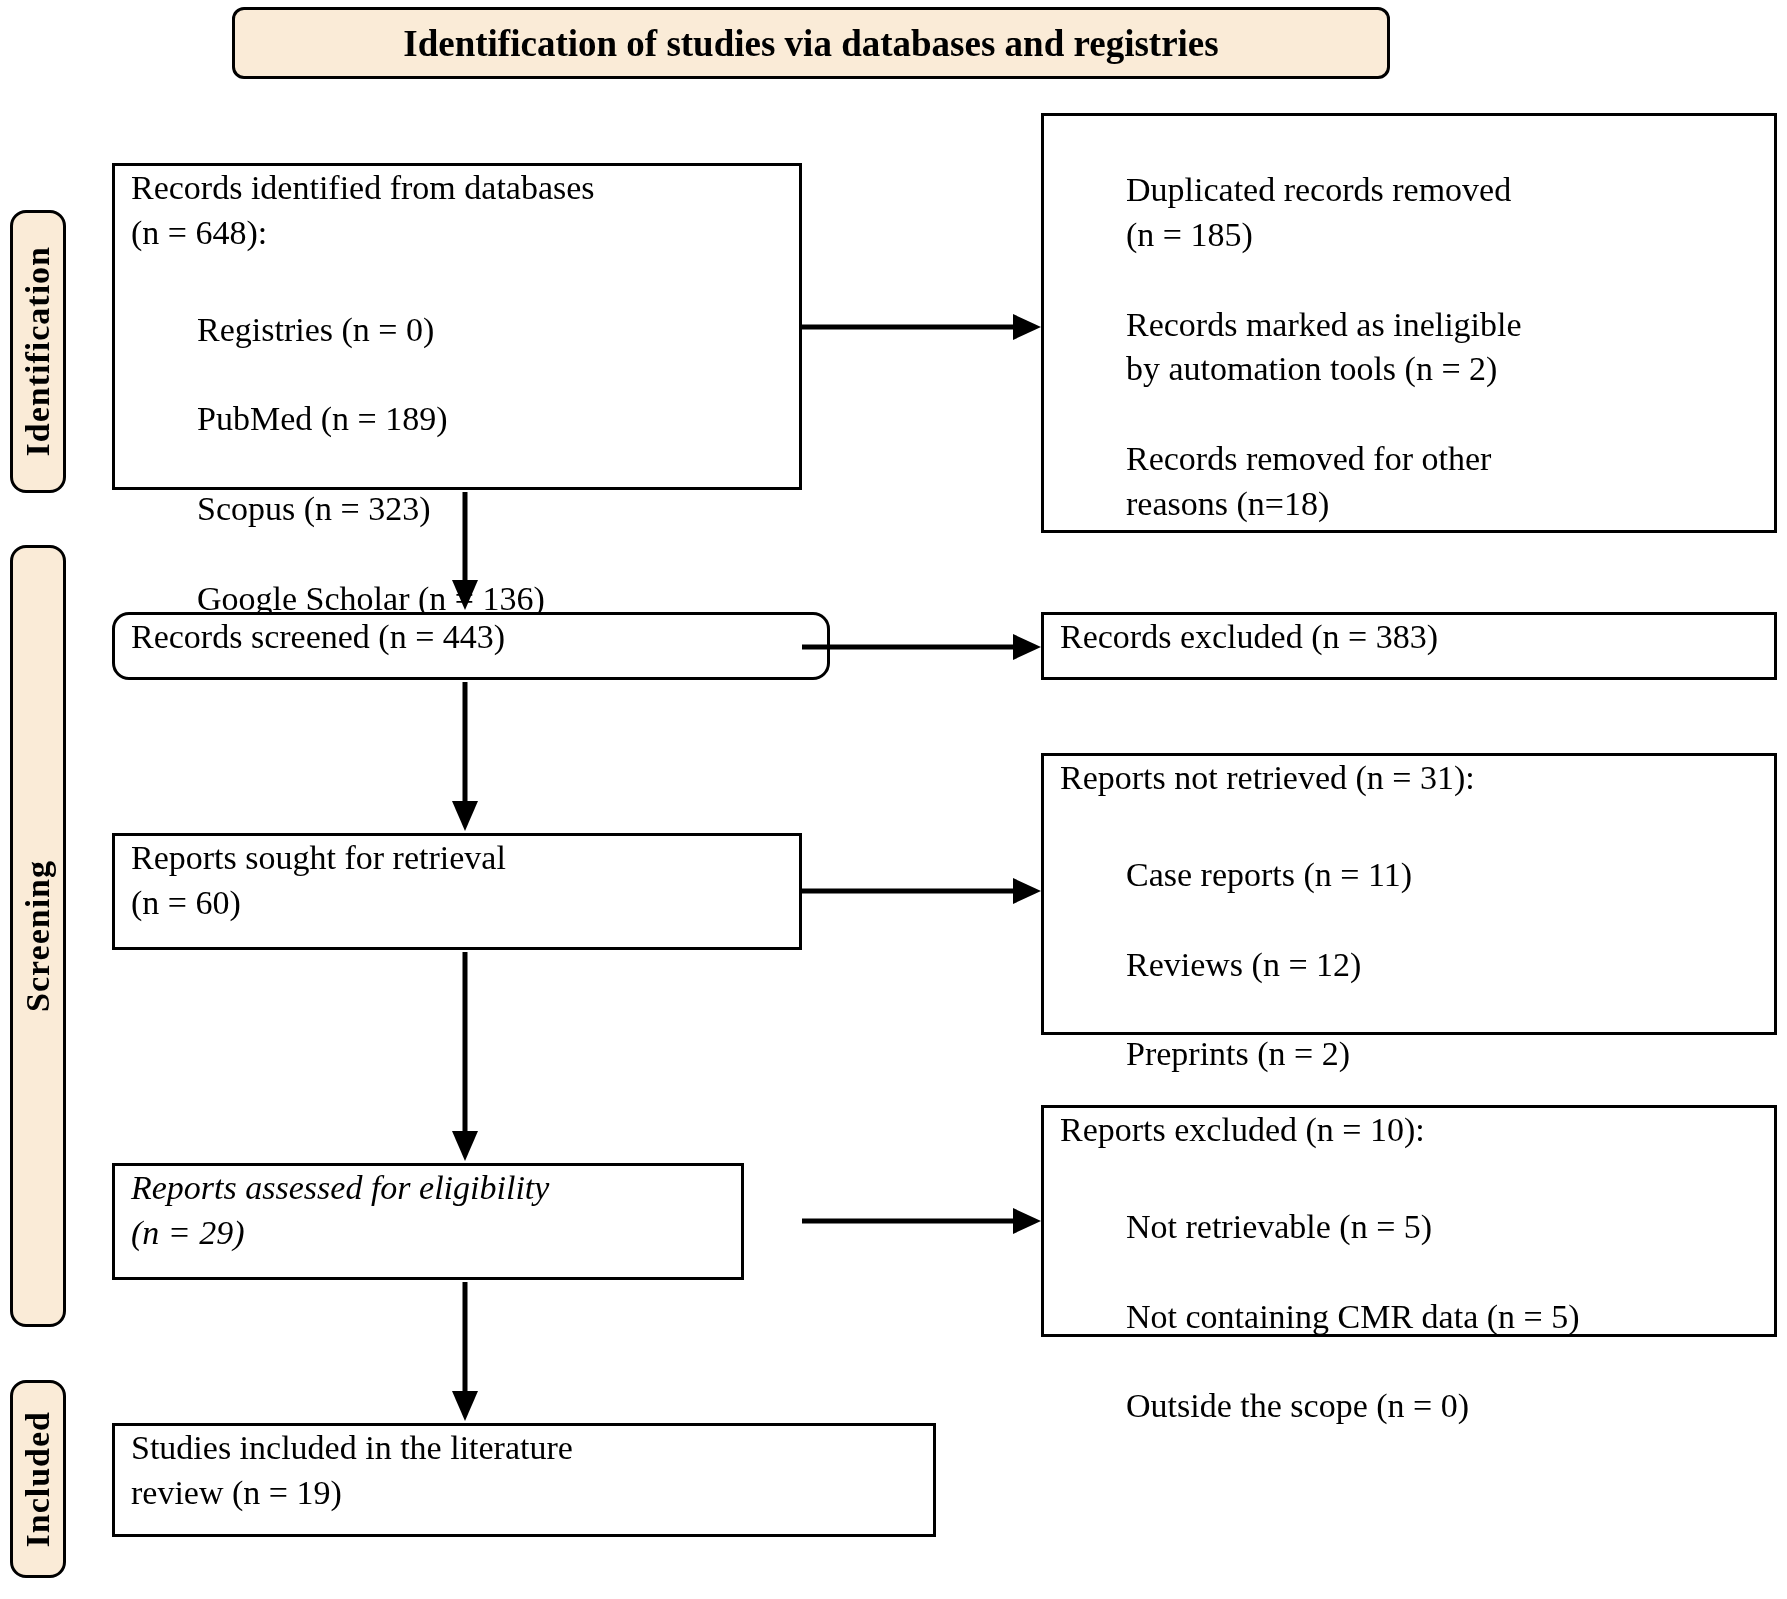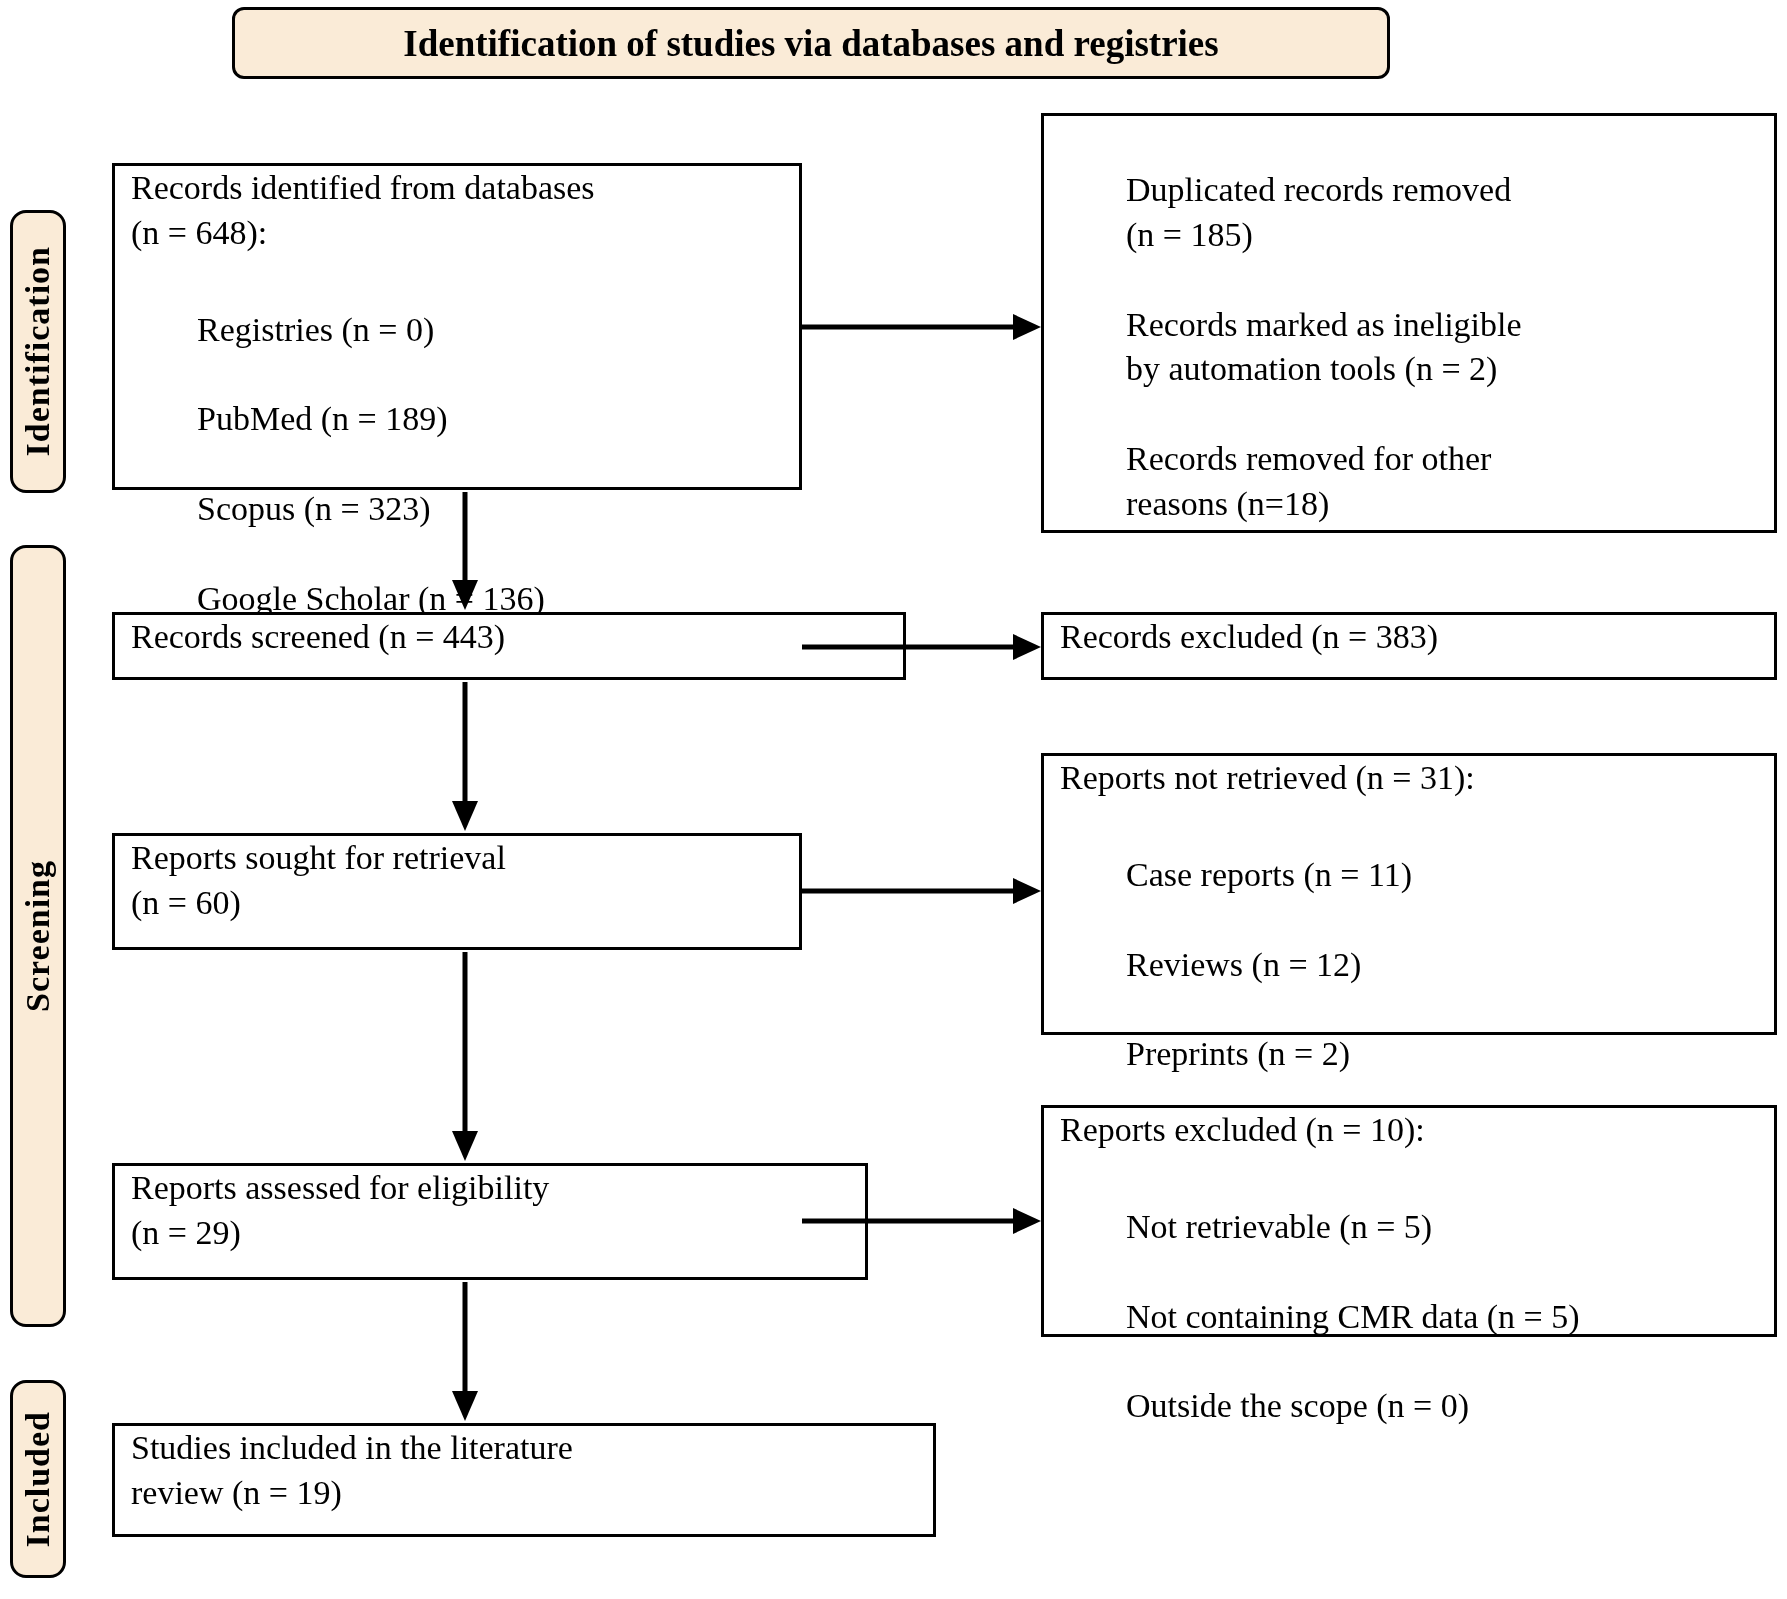--- a/index.html
+++ b/index.html
@@ -45,25 +45,25 @@
     padding:0 16px;
     font-size:34px;
     line-height:1.32;
   }
   .box-text{white-space:pre-line;}
   .box-text em{font-style:italic;}
   .items{white-space:pre-line;margin-left:66px;margin-top:7px;}
   .item{white-space:pre-line;}
   #box-identified{left:112px;top:163px;width:690px;height:327px;}
   #box-removed{left:1041px;top:113px;width:736px;height:420px;}
-  #box-screened{left:112px;top:612px;width:794px;height:68px;}
+  #box-screened{left:112px;top:612px;width:718px;height:68px;border-radius:17px;}
   #box-excluded{left:1041px;top:612px;width:736px;height:68px;}
   #box-sought{left:112px;top:833px;width:690px;height:117px;}
   #box-not-retrieved{left:1041px;top:753px;width:736px;height:282px;}
-  #box-assessed{left:112px;top:1163px;width:756px;height:117px;}
+  #box-assessed{left:112px;top:1163px;width:632px;height:117px;font-style:italic;}
   #box-reports-excluded{left:1041px;top:1105px;width:736px;height:232px;}
   #box-included-studies{left:112px;top:1423px;width:824px;height:114px;font-family:Liberation Serif, serif;}
 
   
   .arrow-h{position:absolute;height:26px;}
   .arrow-h::before{
     content:"";position:absolute;left:0;right:26px;top:50%;
     height:5px;background:#000;transform:translateY(-50%);
   }
   .arrow-h::after{

